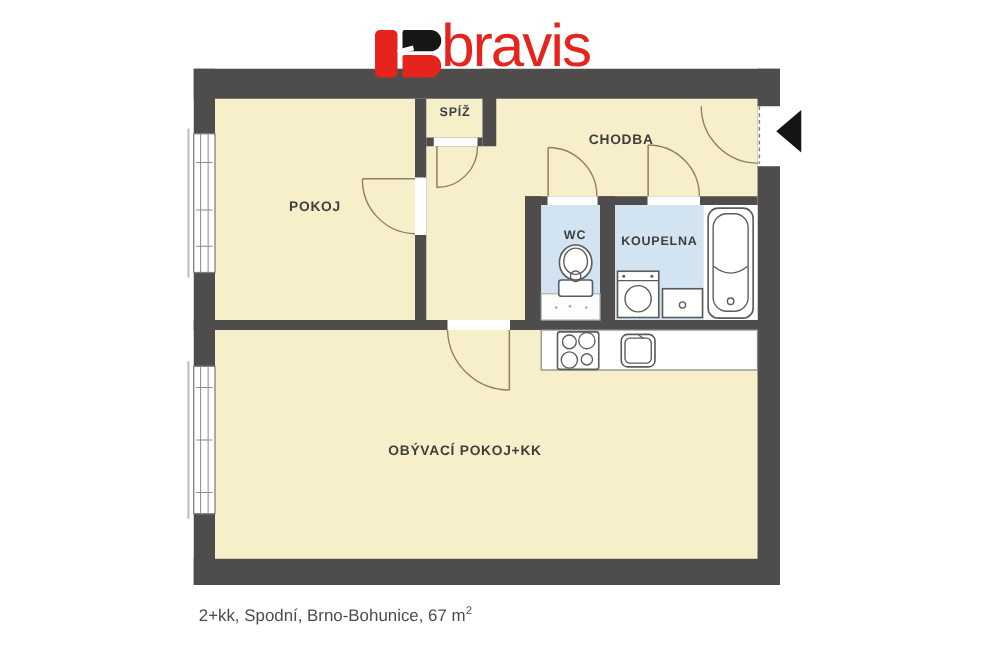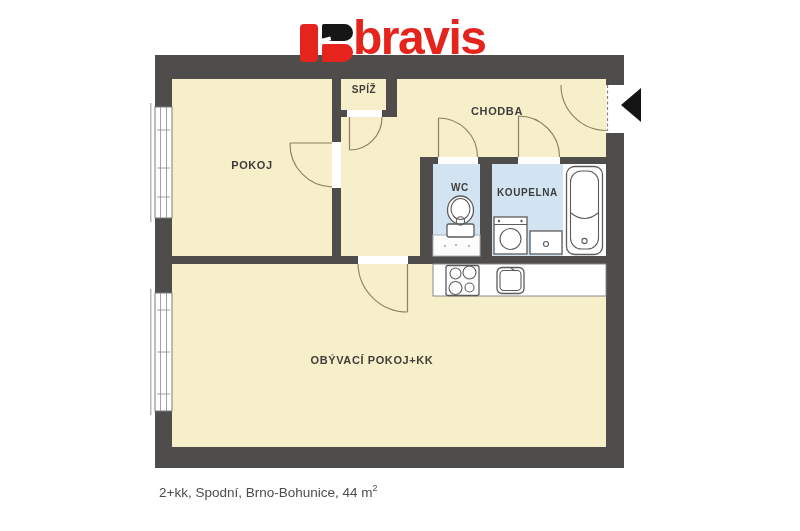--- a/index.html
+++ b/index.html
@@ -14,21 +14,21 @@
   html,body{margin:0;padding:0;background:#fff;}
   .canvas{position:relative;width:800px;height:531px;background:#fff;overflow:hidden;
           font-family:"Liberation Sans","DejaVu Sans",sans-serif;}
   .plan-svg{position:absolute;left:0;top:0;}
   
   .logo-bar{position:absolute;left:300px;top:24px;width:18px;height:38px;background:var(--accent);border-radius:4px;z-index:5;}
   .logo-bowl-top{position:absolute;left:322px;top:24px;width:31px;height:17px;background:#161616;border-radius:2px 10px 10px 2px;z-index:5;}
   .logo-notch{position:absolute;left:318px;top:38px;width:13px;height:4px;background:#fff;transform:rotate(-15deg);z-index:6;}
   .logo-bowl-bottom{position:absolute;left:322px;top:43.5px;width:31px;height:18px;background:var(--accent);border-radius:2px 10px 12px 2px;z-index:5;}
   .logo-word{position:absolute;left:353px;top:18px;z-index:5;color:var(--accent);
-             font-size:48px;font-weight:700;letter-spacing:-1.5px;line-height:40px;}
+             font-size:48px;font-weight:400;letter-spacing:-1.5px;line-height:40px;}
   
   .caption{position:absolute;left:159px;top:483px;font-size:13.5px;color:var(--caption);z-index:5;}
   .caption sup{font-size:9px;}
   
   .wall{fill:var(--wall);}
   .floor{fill:var(--floor);}
   .wet{fill:var(--wet);}
   .op{fill:#ffffff;}
   .fx{stroke:#5c5c5c;stroke-width:1.3;fill:#fff;}
   .fxn{stroke:#5c5c5c;stroke-width:1.1;fill:none;}
@@ -179,16 +179,16 @@
 
     <text class="lbl" x="252" y="169">POKOJ</text>
     <text class="lbl lbl-s" x="364" y="93">SPÍŽ</text>
     <text class="lbl" x="497" y="115">CHODBA</text>
     <text class="lbl lbl-s" x="460" y="191">WC</text>
     <text class="lbl lbl-s" x="527.5" y="196">KOUPELNA</text>
     <text class="lbl" x="372" y="364">OBÝVACÍ POKOJ+KK</text>
   </svg>
 
   <div class="caption">
-    <span>2+kk, Spodní, Brno-Bohunice, 44 m</span><sup>2</sup>
+    <span>2+kk, Spodní, Brno-Bohunice, 67 m</span><sup>2</sup>
   </div>
 
 </div>
 
 </body></html>

